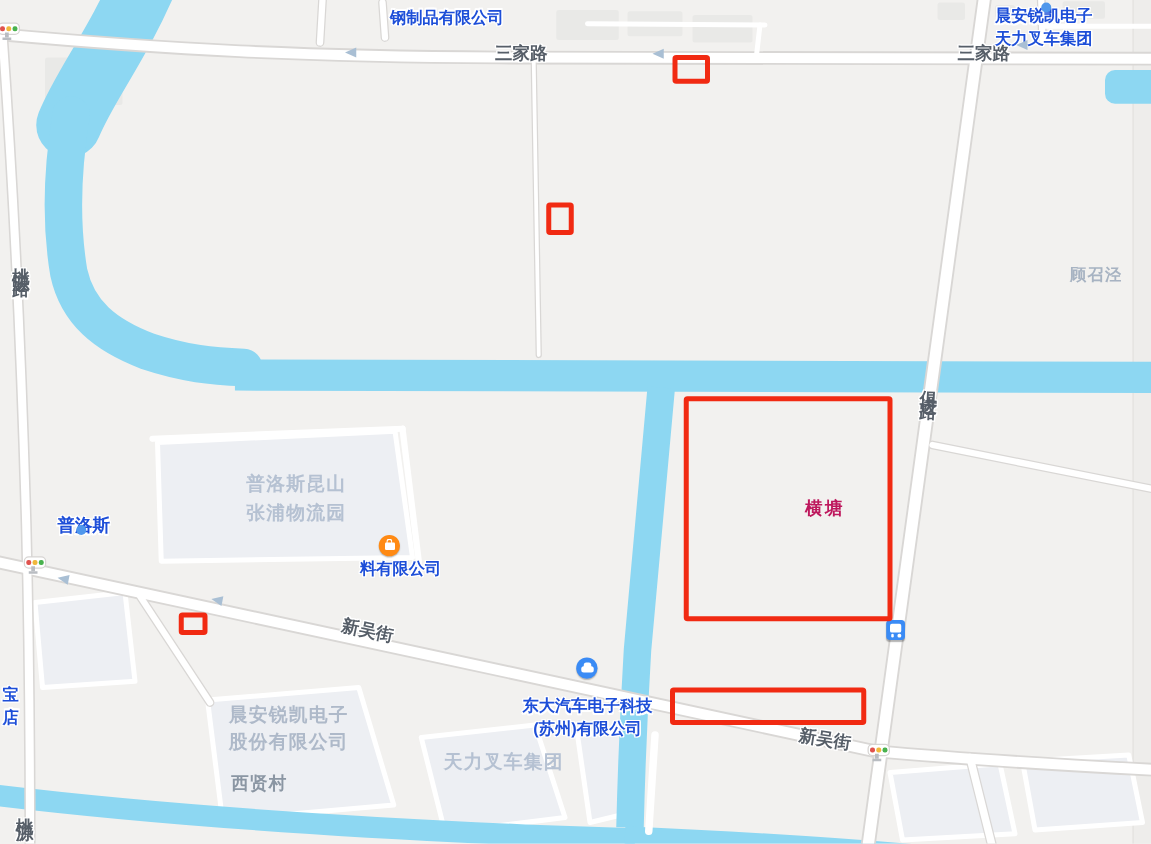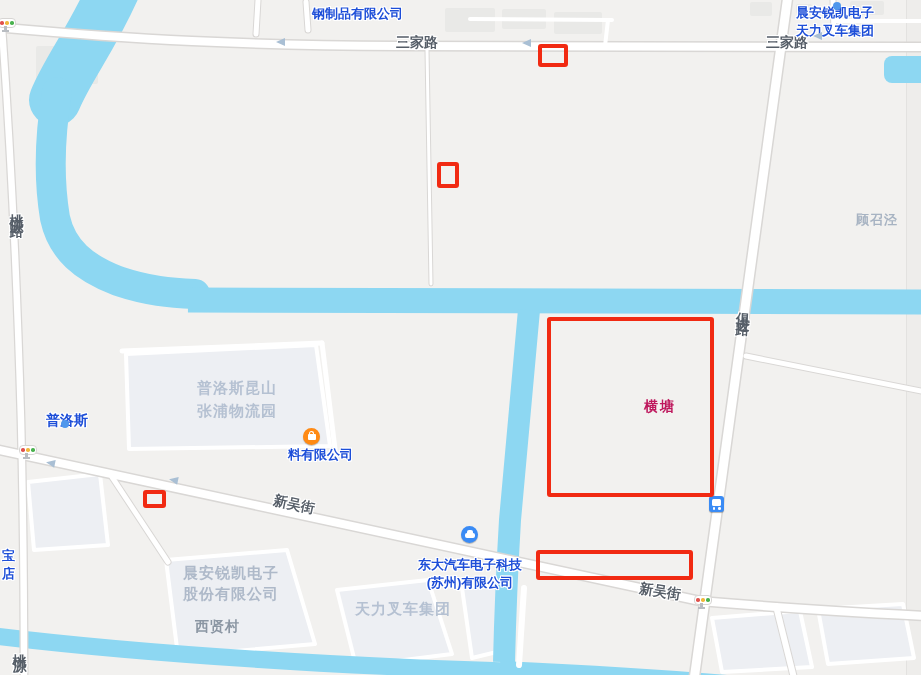--- a/index.html
+++ b/index.html
@@ -127,21 +127,21 @@
 
 <div class="lbl area-lbl" style="left:177px;top:376px;font-size:15px;color:#b5c1d2;text-align:center;line-height:23px;margin-left:20px;">
   <div>普洛斯昆山</div>
   <div>张浦物流园</div>
 </div>
 <div class="lbl area-lbl" style="left:183px;top:562px;font-size:15px;color:#aeb9c9;text-align:center;line-height:21px;">
   <div>晨安锐凯电子</div>
   <div>股份有限公司</div>
 </div>
 <div class="lbl area-lbl" style="left:355px;top:600px;font-size:15px;color:#b5c1d2;text-align:center;">天力叉车集团</div>
-<div class="lbl area-lbl" style="left:195px;top:618px;font-size:14px;color:#8b96a3;">西贤村</div>
+<div class="lbl area-lbl" style="left:185px;top:618px;font-size:14px;color:#8b96a3;">西贤村</div>
 <div class="lbl area-lbl" style="left:644px;top:398px;font-size:14px;color:#be185d;letter-spacing:2px;">横塘</div>
 <div class="lbl area-lbl" style="left:856px;top:211px;font-size:13px;color:#a7b3c2;">顾召泾</div>
 
 <div class="lbl poi-lbl halo" style="left:312px;top:5px;">钢制品有限公司</div>
 
 <div class="icon dot" style="left:833px;top:2px;"></div>
 <div class="lbl poi-lbl halo" style="left:796px;top:4px;text-align:left;line-height:18px;">
   <div>晨安锐凯电子</div>
   <div>天力叉车集团</div>
 </div>

